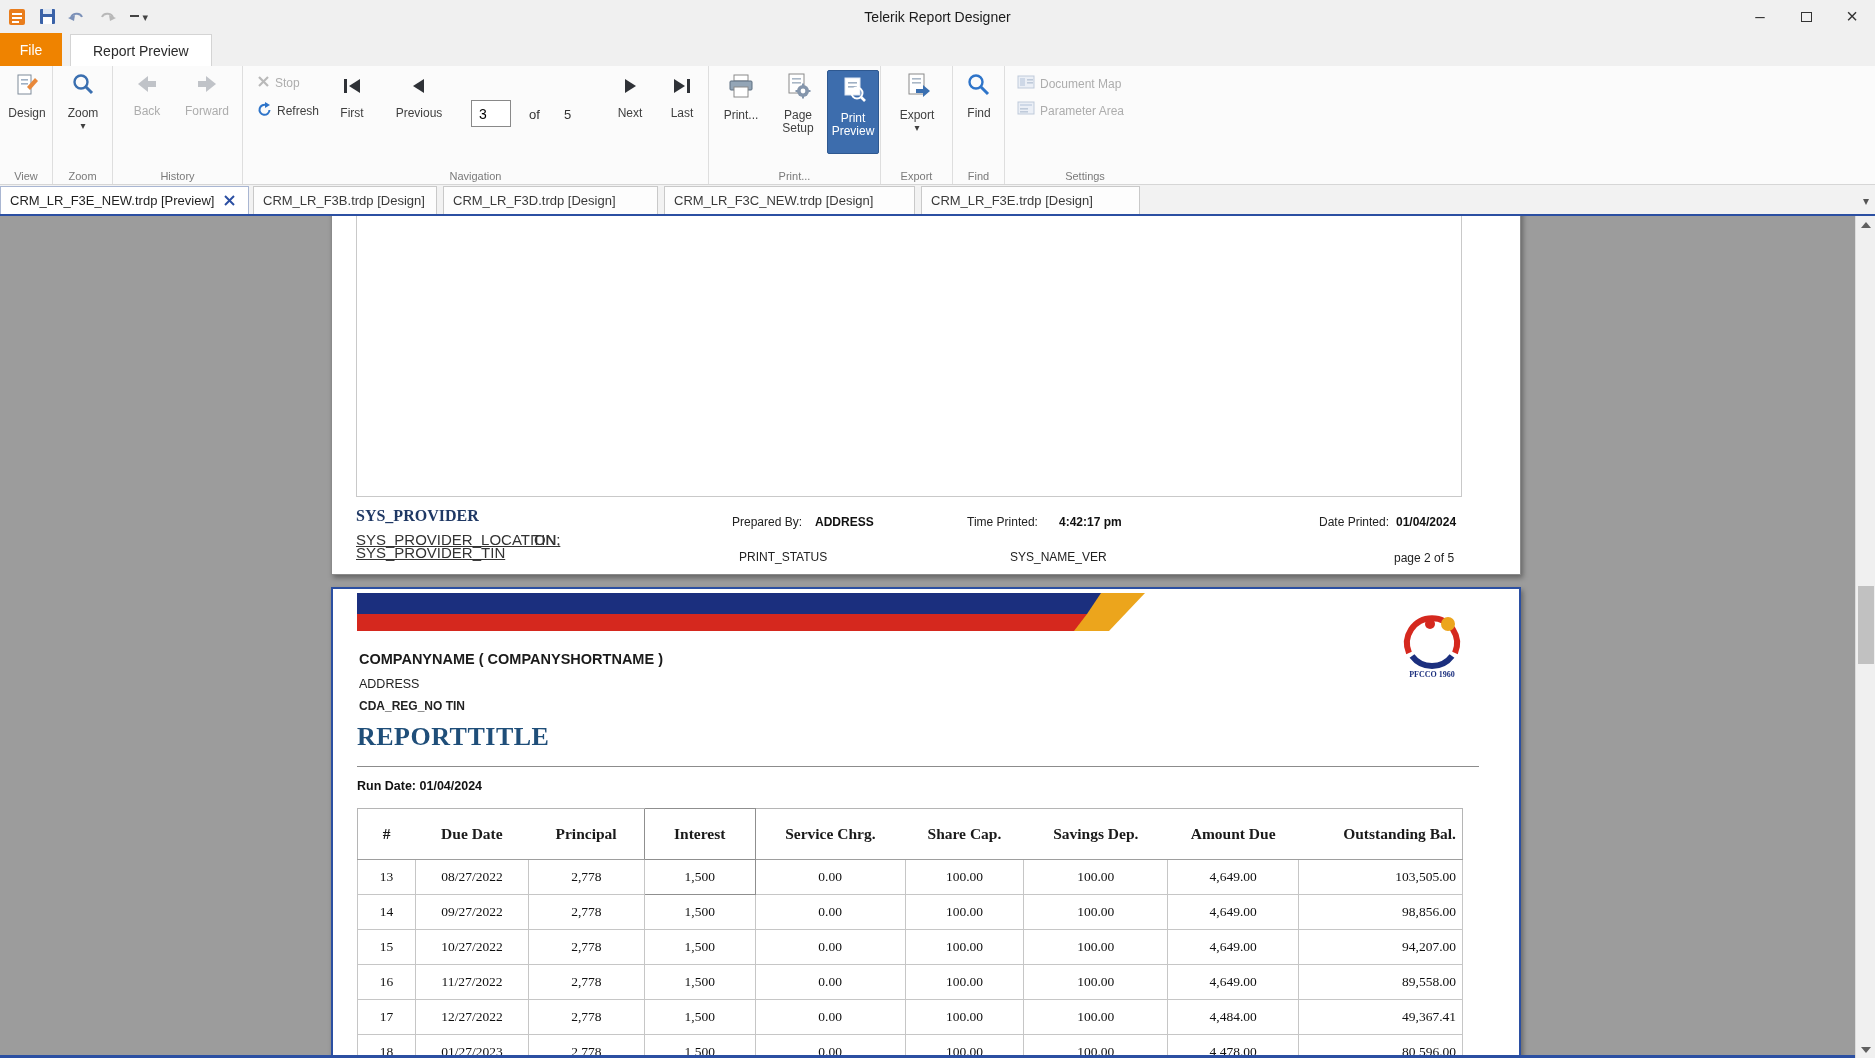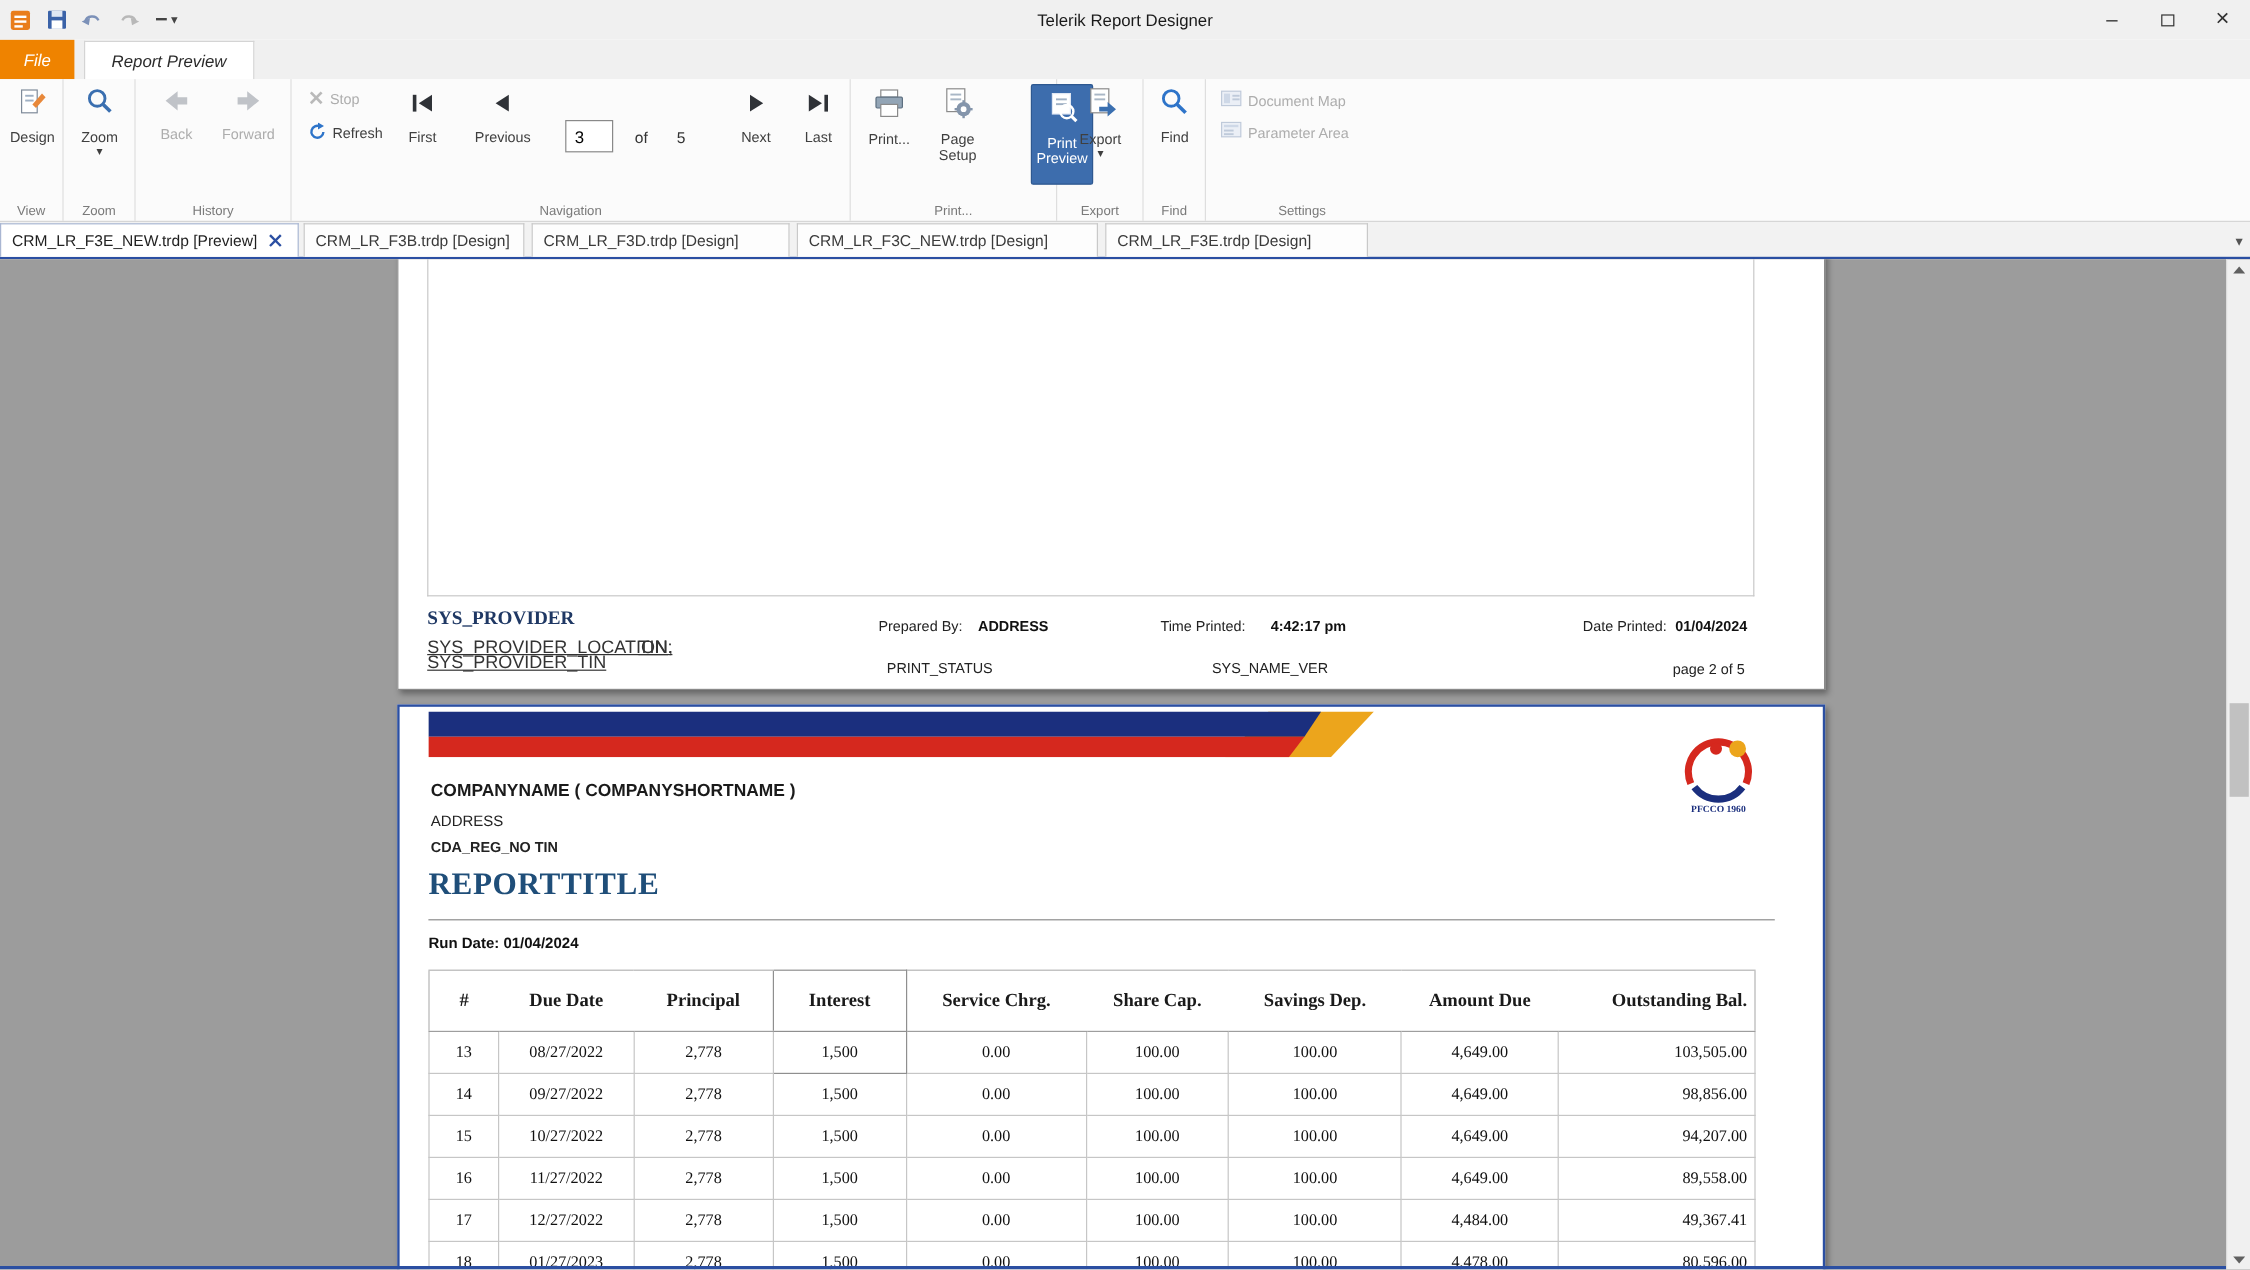--- a/index.html
+++ b/index.html
@@ -16,21 +16,21 @@
   .qcaret .bar { display:block; width:9px; height:2px; background:#444; margin:0 auto 1px; }
   .title-text { position:absolute; left:50%; top:0; transform:translateX(-50%); height:33px;
                 display:flex; align-items:center; font-size:14px; color:#1a1a1a; }
   .winbtns { position:absolute; right:0; top:0; height:33px; display:flex; }
   .wbtn { width:46px; height:33px; display:flex; align-items:center; justify-content:center;
           font-size:17px; color:#333; }
   .maxbox { width:11px; height:10px; border:1px solid #333; display:block; }
   .wclose { font-size:20px; }
 
   
-  .tabsrow { height:33px; background:#f0f0f0; display:flex; align-items:flex-end;font-style:italic; }
+  .tabsrow { height:33px; background:#f0f0f0; display:flex; align-items:flex-end; }
   .file-tab { width:62px; height:33px; background:#ef8300; color:#fff; font-size:14px;
               display:flex; align-items:center; justify-content:center; }
   .rp-tab { margin-left:8px; height:32px; padding:0 22px; background:#fff;
             border:1px solid #d4d4d4; border-bottom:none; font-size:14px; color:#2b2b2b;
             display:flex; align-items:center; }
 
   
   .ribbon { position:relative; height:119px; background:#fbfbfb; border-bottom:1px solid #d6d6d6;
             display:flex; }
   .rgroup { position:relative; height:118px; border-right:1px solid #dedede; flex:none; }
@@ -295,21 +295,21 @@
               <circle cx="19" cy="19" r="6" fill="#8495ab"></circle>
               <circle cx="19" cy="19" r="2.4" fill="#fff"></circle>
               <rect x="18" y="11.5" width="2" height="3" fill="#8495ab"></rect>
               <rect x="18" y="23.5" width="2" height="3" fill="#8495ab"></rect>
               <rect x="11.5" y="18" width="3" height="2" fill="#8495ab"></rect>
               <rect x="23.5" y="18" width="3" height="2" fill="#8495ab"></rect>
             </svg>
         </span>
         <span class="lbl">Page Setup</span>
       </div>
-      <div class="bb sel" style="left:118px; top:4px; width:52px; height:84px; padding-top:4px;margin-left:32px;">
+      <div class="bb sel" style="left:118px; top:4px; width:52px; height:84px; padding-top:4px;">
         <span>
           <svg width="28" height="28">
               <rect x="6" y="3" width="15" height="17" fill="#fff" stroke="#dfe7f3"></rect>
               <rect x="9" y="7" width="9" height="1.6" fill="#9fb0c4"></rect>
               <rect x="9" y="11" width="9" height="1.6" fill="#9fb0c4"></rect>
               <circle cx="18" cy="18" r="5.5" fill="none" stroke="#fff" stroke-width="2"></circle>
               <line x1="22" y1="22" x2="26" y2="26" stroke="#fff" stroke-width="2.6"></line>
             </svg>
         </span>
         <span class="lbl">Print Preview</span>

